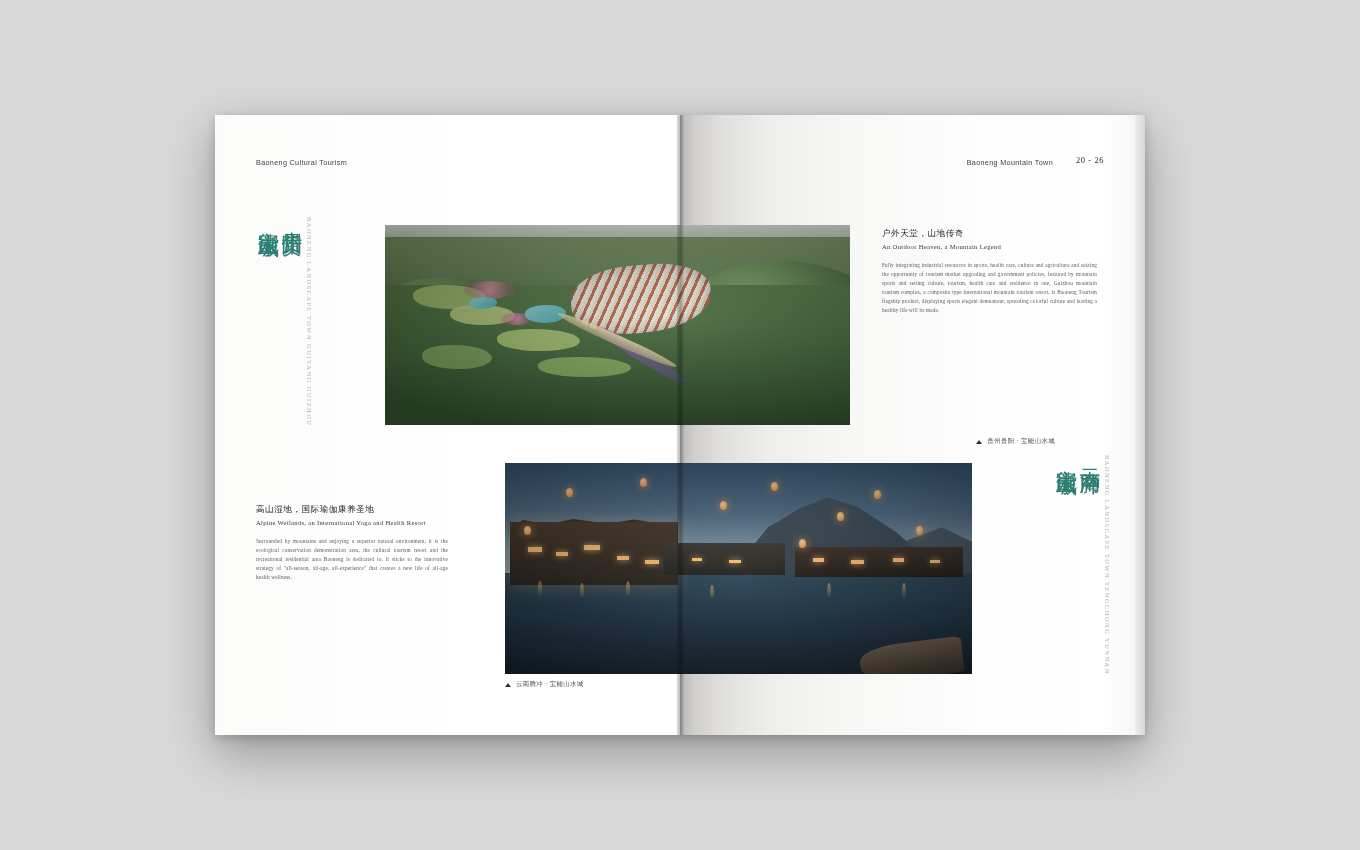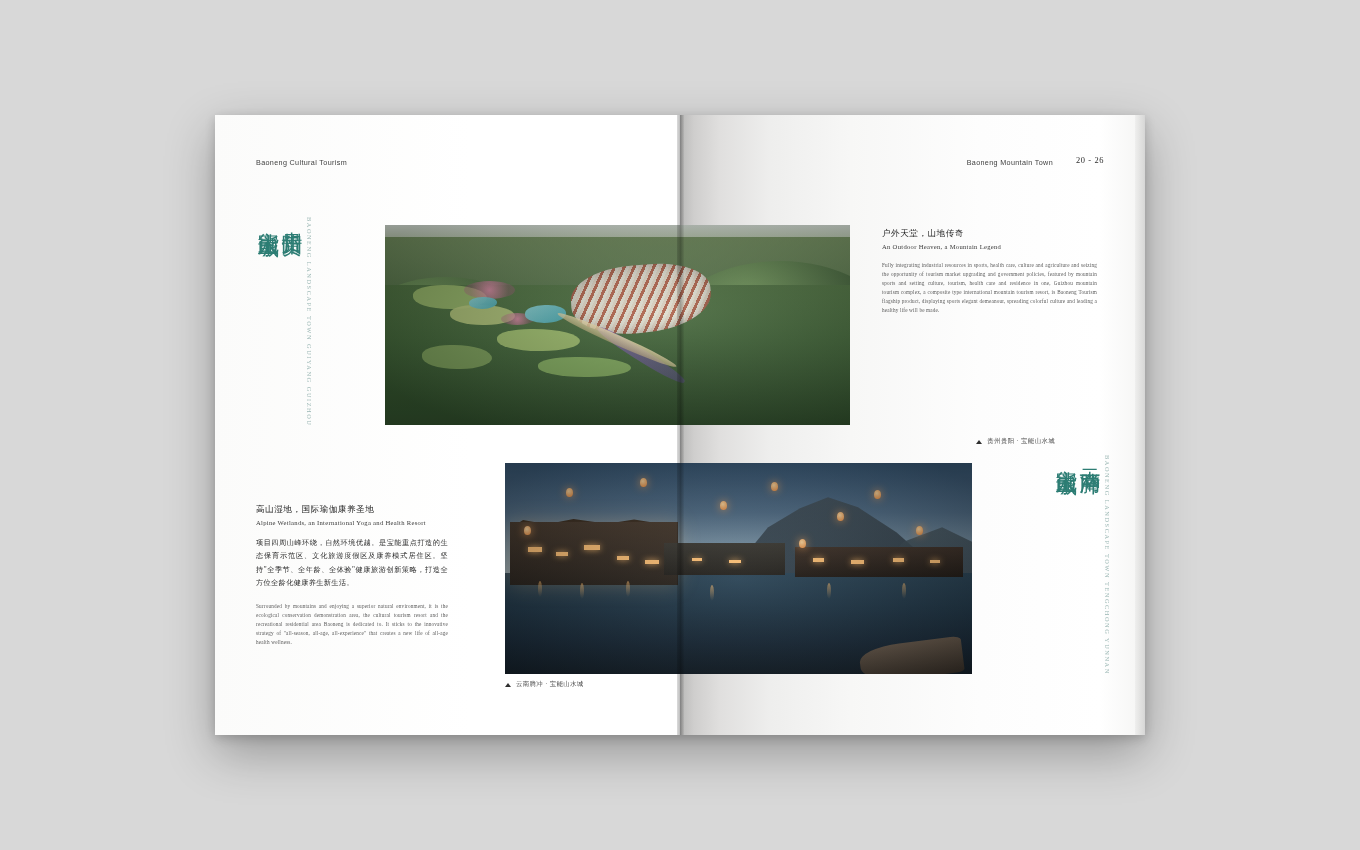--- a/index.html
+++ b/index.html
@@ -305,21 +305,20 @@
 
     <div class="vtitle-block" id="vtitle-gz">
       <div class="vtitle">宝能山水城</div>
       <div class="vtitle grey">贵州贵阳</div>
       <div class="vsub">BAONENG LANDSCAPE TOWN GUIYANG GUIZHOU</div>
     </div>
 
     <div class="txt-block" id="text-left">
       <h3 class="h-cn">高山湿地，国际瑜伽康养圣地</h3>
       <h4 class="h-en">Alpine Wetlands, an International Yoga and Health Resort</h4>
-      <p class="p-cn">项目四周山峰环绕，自然环境优越。是宝能重点打造的生态保育示范区、文化旅游度假区及康养模式居住区。坚持"全季节、全年龄、全体验"健康旅游创新策略，打造全方位全龄化健康养生新生活。</p>
       <p class="p-en">Surrounded by mountains and enjoying a superior natural environment, it is the ecological conservation demonstration area, the cultural tourism resort and the recreational residential area Baoneng is dedicated to. It sticks to the innovative strategy of "all-season, all-age, all-experience" that creates a new life of all-age health wellness.</p>
     </div>
 
   </div>
 
   <div class="page-right">
 
     <div class="runhead runhead-right">Baoneng Mountain Town</div>
     <div class="page-num">20 - 26</div>
 

